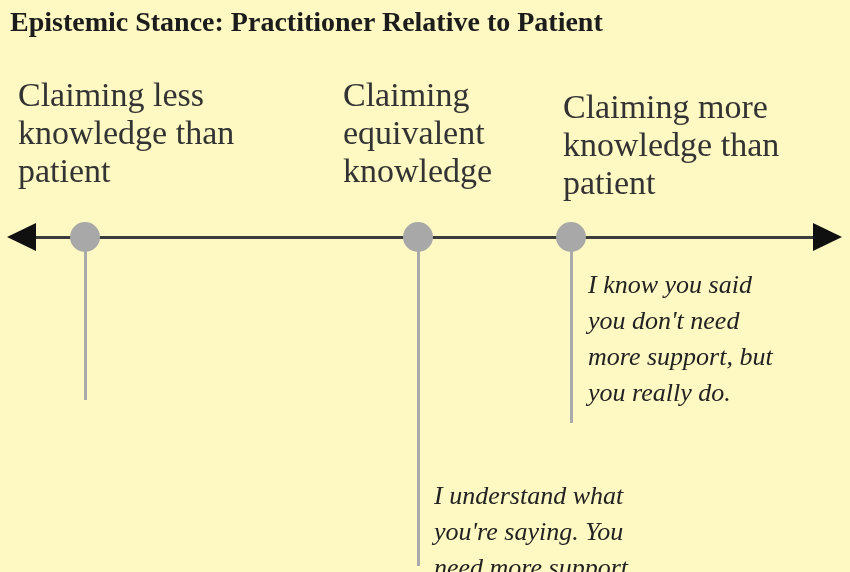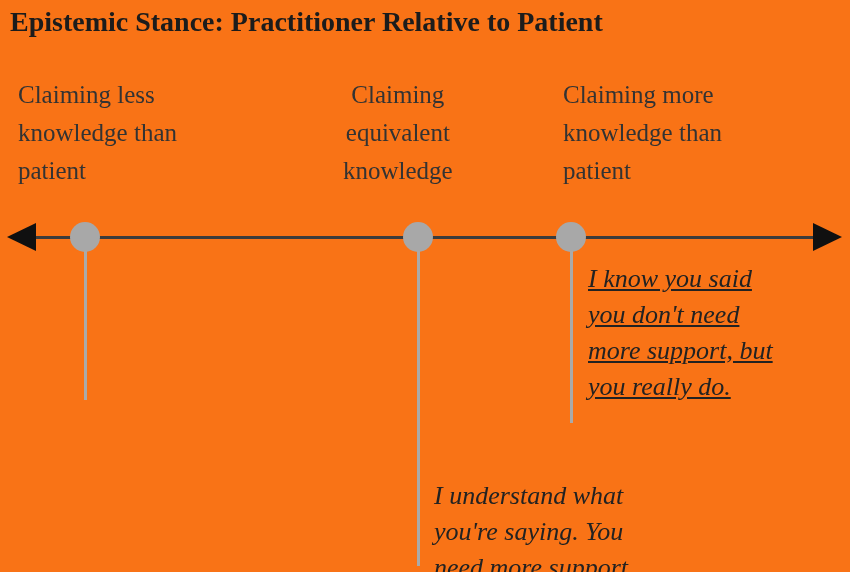--- a/index.html
+++ b/index.html
@@ -4,47 +4,47 @@
 <style>
   html, body {
     margin: 0;
     padding: 0;
     background: #ffffff;
   }
   .figure {
     position: relative;
     width: 850px;
     height: 572px;
-    background: #f97316;
+    background: #fef9c3;
     font-family: "Liberation Serif", "DejaVu Serif", serif;
     color: #1f1f1f;
     overflow: hidden;
   }
   .title {
     position: absolute;
     left: 10px;
     top: 4px;
     margin: 0;
     font-size: 28px;
     font-weight: bold;
     line-height: 36px;
     color: #1c1c1c;
     white-space: nowrap;
   }
   .stance-label {
     position: absolute;
     top: 76px;
-    font-size: 25px;
+    font-size: 34px;
     line-height: 38px;
     color: #333333;
     white-space: pre-line;
   }
   .stance-label.pos-1 { left: 18px; }
-  .stance-label.pos-2 { left: 343px; text-align: center; }
-  .stance-label.pos-3 { left: 563px; }
+  .stance-label.pos-2 { left: 343px; }
+  .stance-label.pos-3 { left: 563px; margin-top: 12px; }
 
   .axis-line {
     position: absolute;
     left: 24px;
     top: 236px;
     width: 794px;
     height: 3px;
     background: #3c3c3c;
   }
   .arrowhead {
@@ -87,21 +87,21 @@
   .quote {
     position: absolute;
     font-style: italic;
     font-size: 26px;
     line-height: 36px;
     color: #222222;
     white-space: pre-line;
   }
   .quote.pos-1 { left: 100px; top: 324px; }
   .quote.pos-2 { left: 434px; top: 478px; }
-  .quote.pos-3 { left: 588px; top: 261px; text-decoration: underline; }
+  .quote.pos-3 { left: 588px; top: 267px; }
 </style>
 </head>
 <body>
 
 <div class="figure">
 
   <h1 class="title">Epistemic Stance: Practitioner Relative to Patient</h1>
 
   <div class="stance-label pos-1">Claiming less
 knowledge than

